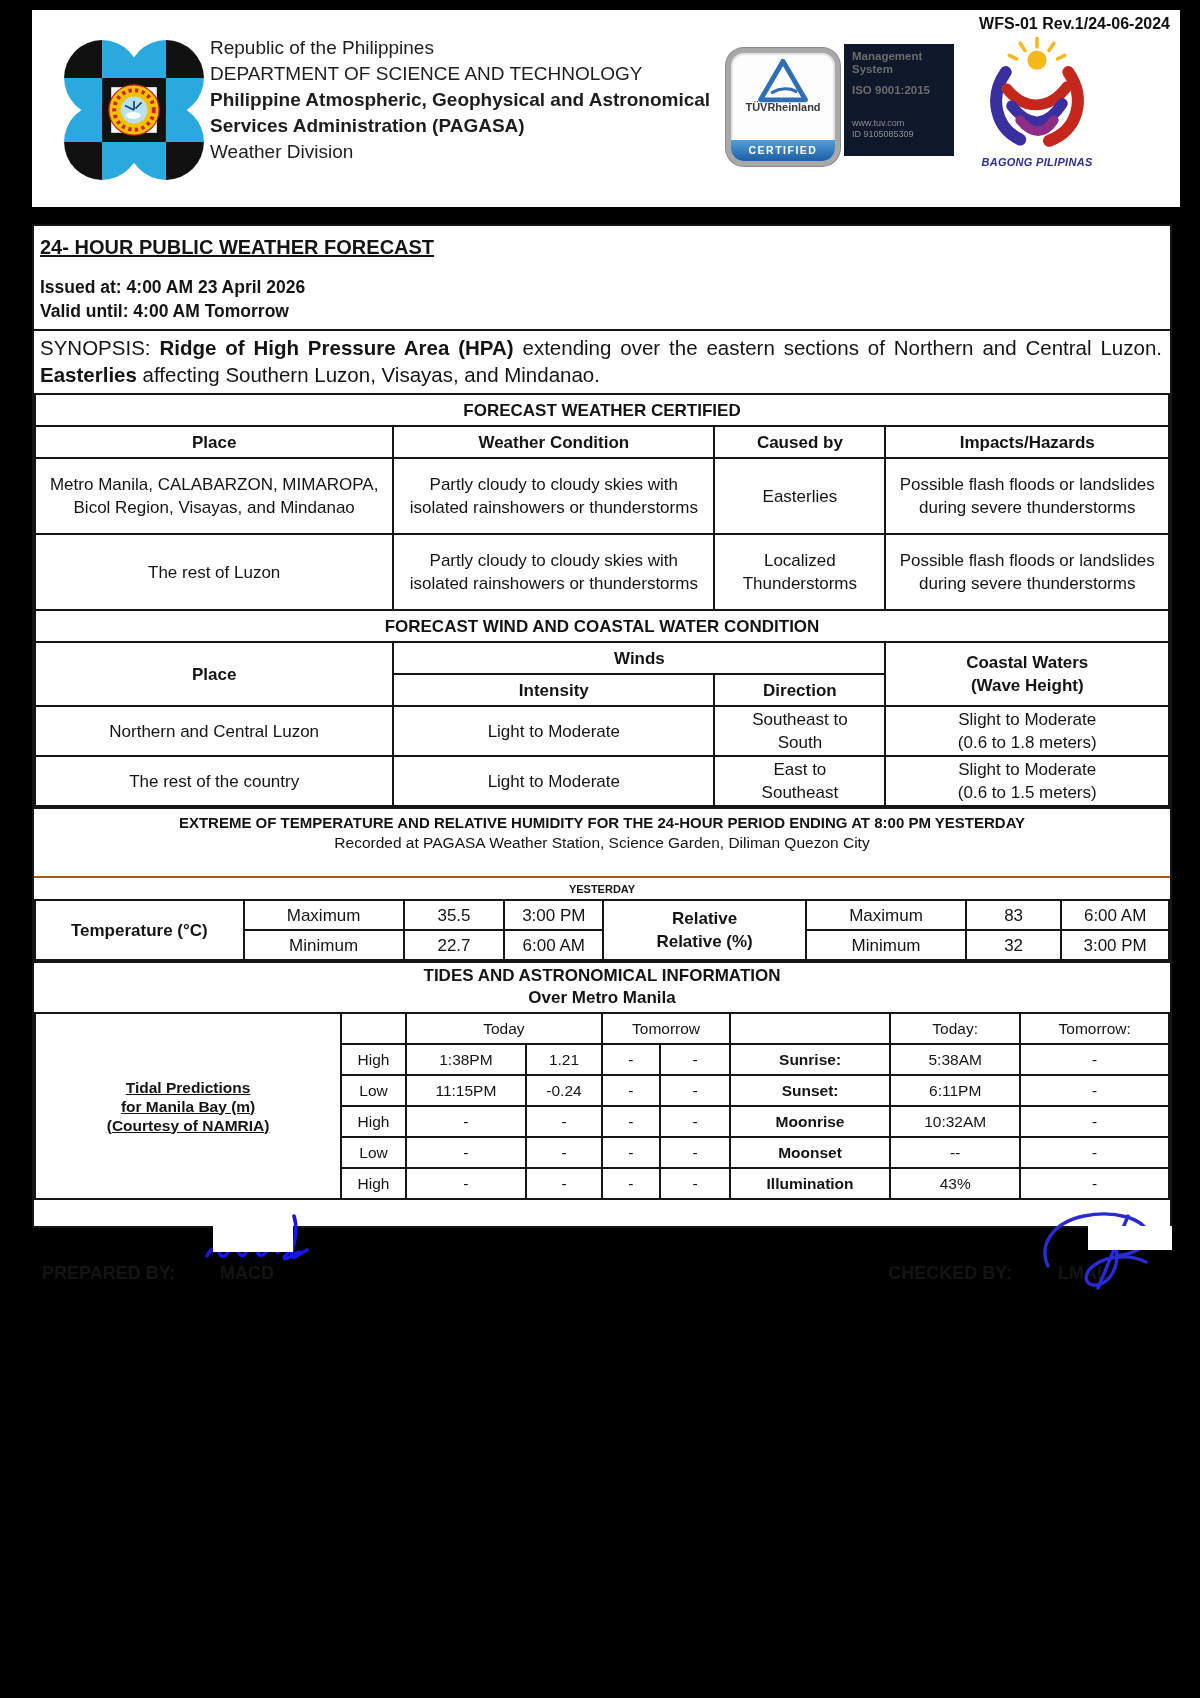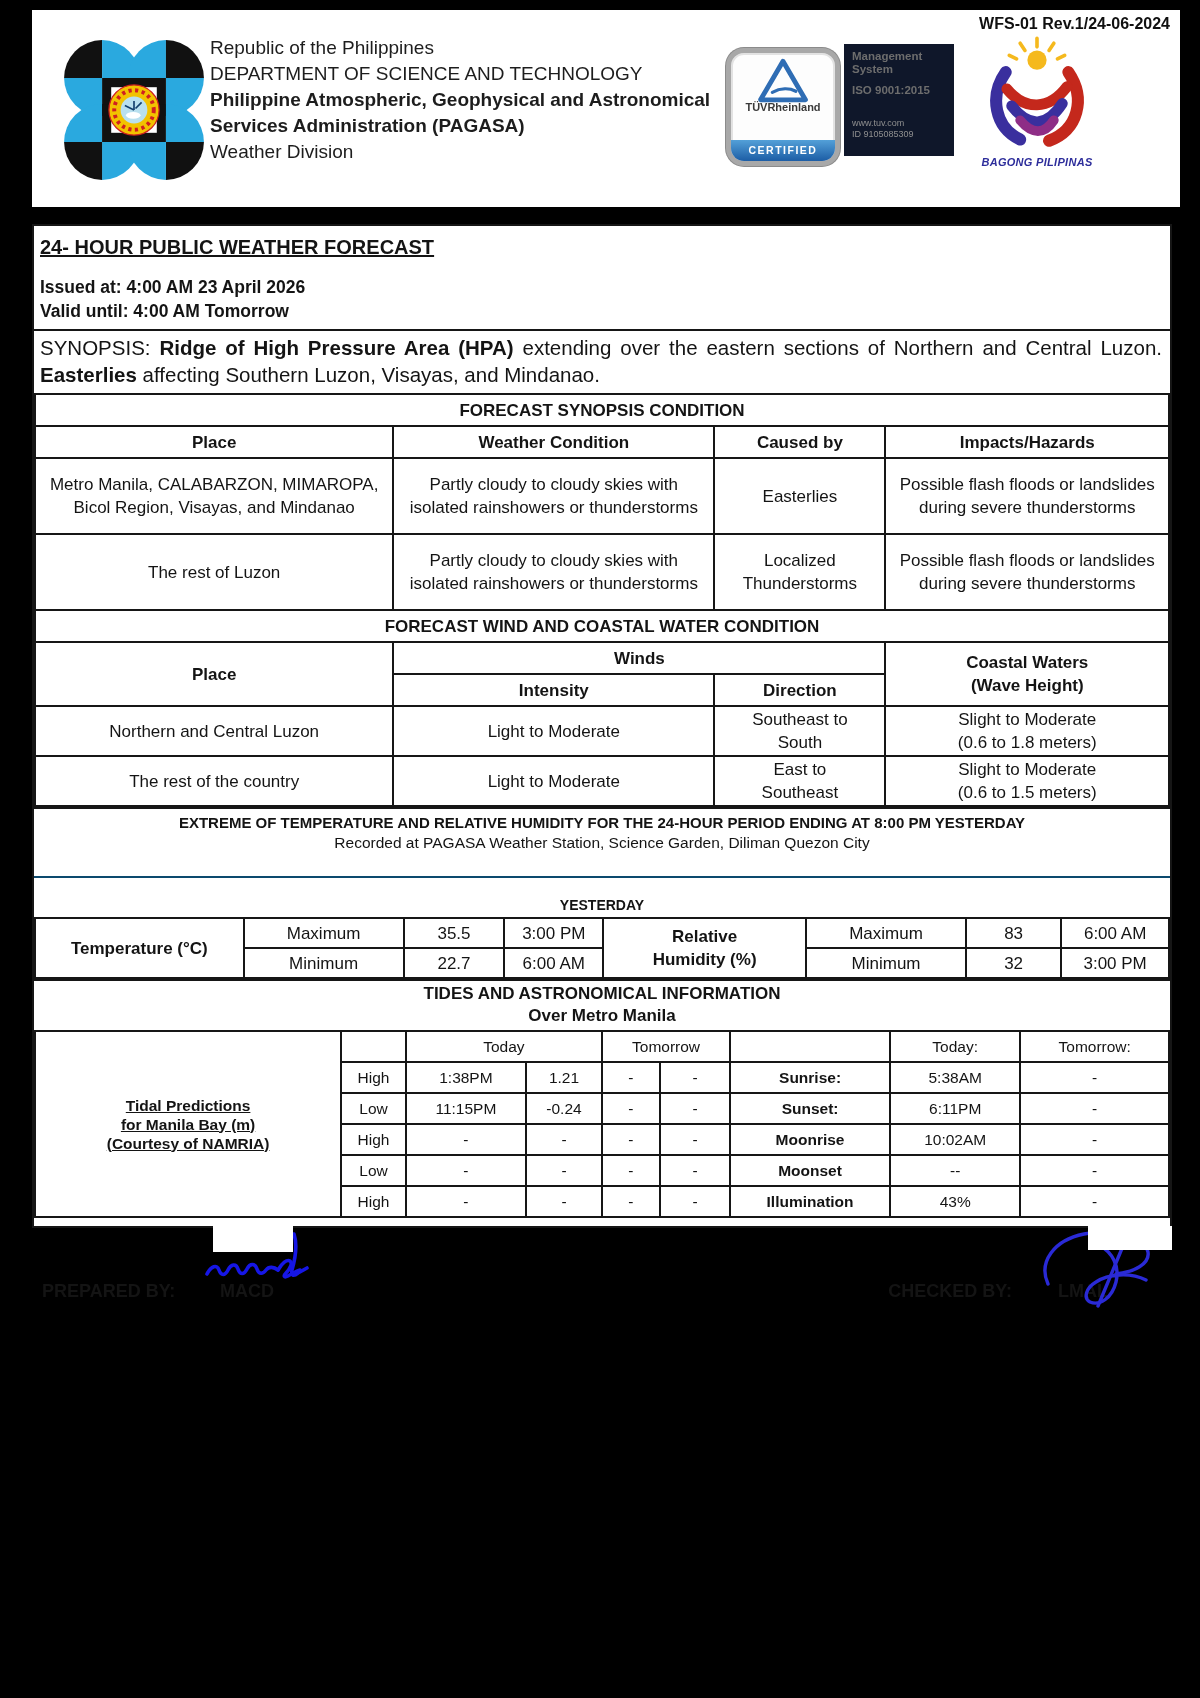--- a/index.html
+++ b/index.html
@@ -39,21 +39,21 @@
   table.grid td{border:2px solid #161616;text-align:center;vertical-align:middle;
                 font-size:17px;line-height:23px;padding:1px 4px;overflow:hidden;}
   td.sec{font-weight:bold;height:28px;font-size:17px;}
   td.hdr{font-weight:bold;height:28px;}
   .weather td.data{height:72px;}
   .wind td.data{height:46px;}
 
   .extremes{border-top:2px solid #161616;text-align:center;padding:4px 2px 23px;}
   .extremes .l1{font-size:15px;font-weight:bold;line-height:19px;}
   .extremes .l2{font-size:15.5px;line-height:21px;}
-  .yesterday{border-top:2px solid #0c4a6e;text-align:center;font-weight:bold;font-size:14px;padding:19px 0 4px;}
+  .yesterday{border-top:2px solid #a16207;text-align:center;font-weight:bold;font-size:11px;padding:5px 0 4px;}
   table.temps td{height:26px;}
   .tides-title{border-top:2px solid #161616;text-align:center;font-weight:bold;font-size:17px;line-height:22px;padding:2px 0 3px;}
   table.tides td{font-size:15.5px;height:27px;line-height:19px;padding:1px 3px;}
   table.tides td.astro{font-weight:bold;}
   td.tidal-label{font-weight:bold;font-size:15.5px;line-height:20px;text-decoration:underline;}
 
   .footer{position:relative;height:96px;}
   .foot-label{position:absolute;bottom:12px;font-size:18px;font-weight:bold;white-space:nowrap;}
   .sig{position:absolute;}
 
@@ -164,21 +164,21 @@
 
     <table class="grid weather">
       <colgroup>
           <col style="width:31.6%">
           <col style="width:28.3%">
           <col style="width:15.1%">
           <col style="width:25%">
         </colgroup>
       <tbody>
           <tr>
-            <td class="sec" colspan="4">FORECAST SYNOPSIS CONDITION</td>
+            <td class="sec" colspan="4">FORECAST WEATHER CERTIFIED</td>
           </tr>
       <tr>
         <td class="hdr">Place</td>
         <td class="hdr">Weather Condition</td>
         <td class="hdr">Caused by</td>
         <td class="hdr">Impacts/Hazards</td>
       </tr>
       <tr>
         <td class="data">Metro Manila, CALABARZON, MIMAROPA, Bicol Region, Visayas, and Mindanao</td>
         <td class="data">Partly cloudy to cloudy skies with isolated rainshowers or thunderstorms</td>
@@ -262,21 +262,21 @@
           <col style="width:9.5%">
         </colgroup>
       <tbody>
           <tr>
         <td rowspan="2" style="font-weight:bold">Temperature (°C)</td>
         <td>Maximum</td>
         <td>35.5</td>
         <td>3:00 PM</td>
         <td rowspan="2" style="font-weight:bold">
           <span>Relative</span><br>
-          <span>Humidity (%)</span>
+          <span>Relative (%)</span>
         </td>
         <td>Maximum</td>
         <td>83</td>
         <td>6:00 AM</td>
       </tr>
       <tr>
         <td>Minimum</td>
         <td>22.7</td>
         <td>6:00 AM</td>
         <td>Minimum</td>
@@ -337,21 +337,21 @@
         <td>6:11PM</td>
         <td>-</td>
       </tr>
       <tr>
         <td>High</td>
         <td>-</td>
         <td>-</td>
         <td>-</td>
         <td>-</td>
         <td class="astro">Moonrise</td>
-        <td>10:02AM</td>
+        <td>10:32AM</td>
         <td>-</td>
       </tr>
       <tr>
         <td>Low</td>
         <td>-</td>
         <td>-</td>
         <td>-</td>
         <td>-</td>
         <td class="astro">Moonset</td>
         <td>--</td>

